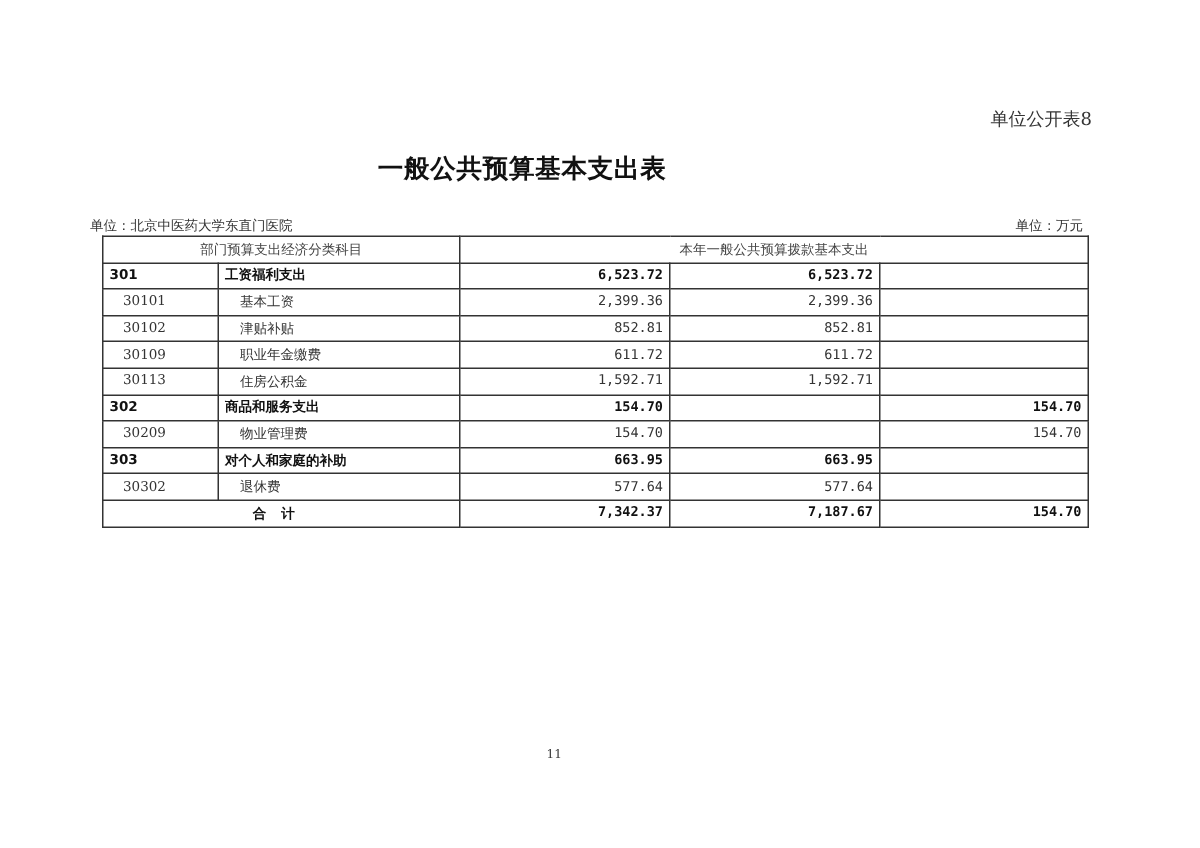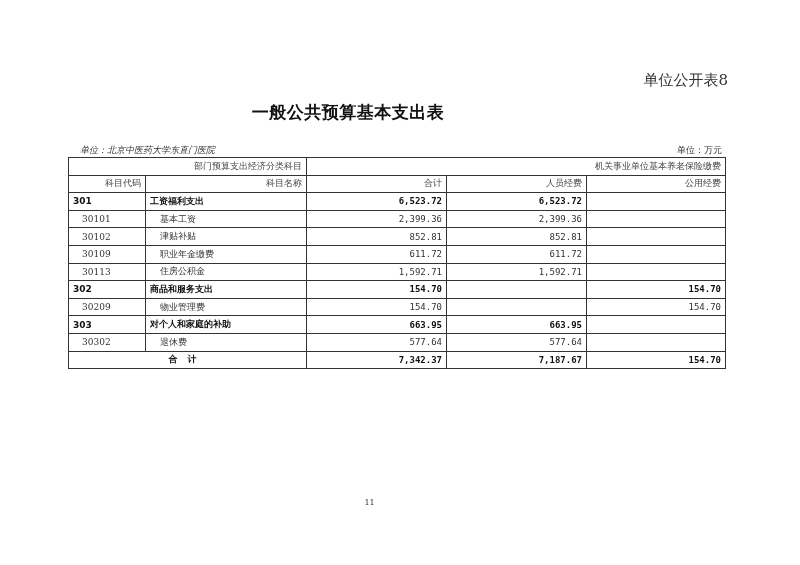--- a/index.html
+++ b/index.html
@@ -1,27 +1,27 @@
 <!DOCTYPE html>
 <html><head>
 <meta charset="utf-8">
 <style>
   html, body { margin: 0; padding: 0; background: #ffffff; }
   body { width: 800px; height: 565px; position: relative; overflow: hidden;
          font-family: "DejaVu Serif", "Liberation Serif", serif; color: #222; }
-  .form-no { position: absolute; right: 72px; top: 71px; font-size: 15px; color: #333; }
+  .form-no { position: absolute; right: 72px; top: 71px; font-size: 12px; color: #333; }
   .title { position: absolute; left: 0; width: 696px; top: 101px; text-align: center;
            font-size: 17px; font-weight: bold; letter-spacing: 0.5px; color: #111; }
-  .unit-left { position: absolute; left: 80px; top: 144px; font-size: 9px; color: #333; font-style: italic; }
+  .unit-left { position: absolute; left: 60px; top: 144px; font-size: 9px; color: #333; }
   .unit-right { position: absolute; right: 78px; top: 144px; font-size: 9px; color: #333; text-align: center; }
   table.budget { position: absolute; left: 68px; top: 157px; width: 657px;
                  border-collapse: collapse; table-layout: fixed; font-size: 9px; }
   table.budget td, table.budget th { border: 1px solid #333; height: 16.6px; padding: 0 4px;
                  font-weight: normal; white-space: nowrap; overflow: hidden; color: #333; }
-  table.budget th { text-align: right; color: #444; }
+  table.budget th { text-align: center; color: #444; }
   td.num { text-align: right; font-family: "DejaVu Sans Mono", "Liberation Mono", monospace; font-size: 9px; }
   td.code { text-align: left; }
   tr.sub td.code { padding-left: 13px; }
   tr.sub td.name { padding-left: 14px; }
   tr.group td { font-weight: bold; color: #111; font-family: "DejaVu Sans", "Liberation Sans", sans-serif; }
   tr.group td.num { font-family: "DejaVu Sans Mono", "Liberation Mono", monospace; padding-left: 44px; }
   tr.total td { font-weight: bold; color: #111; }
   tr.total td.total-label { text-align: center; letter-spacing: 10px; }
   tr.group, tr.total { border-top: 1.5px solid #222; }
   .page-no { position: absolute; left: 0; width: 739px; top: 498px; text-align: center;
@@ -39,28 +39,21 @@
   <colgroup>
     <col style="width:77px">
       <col style="width:161px">
       <col style="width:140px">
       <col style="width:140px">
       <col style="width:139px">
   </colgroup>
   <thead>
     <tr>
       <th colspan="2">部门预算支出经济分类科目</th>
-      <th colspan="3">机关事业单位基本养老保险缴费</th>
-    </tr>
-    <tr>
-      <th>科目代码</th>
-      <th>科目名称</th>
-      <th>合计</th>
-      <th>人员经费</th>
-      <th>公用经费</th>
+      <th colspan="3">本年一般公共预算拨款基本支出</th>
     </tr>
   </thead>
   <tbody id="rows-body">
       <tr class="group">
         <td class="code">301</td>
         <td class="name">工资福利支出</td>
         <td class="num">6,523.72</td>
         <td class="num">6,523.72</td>
         <td class="num"></td>
       </tr>

